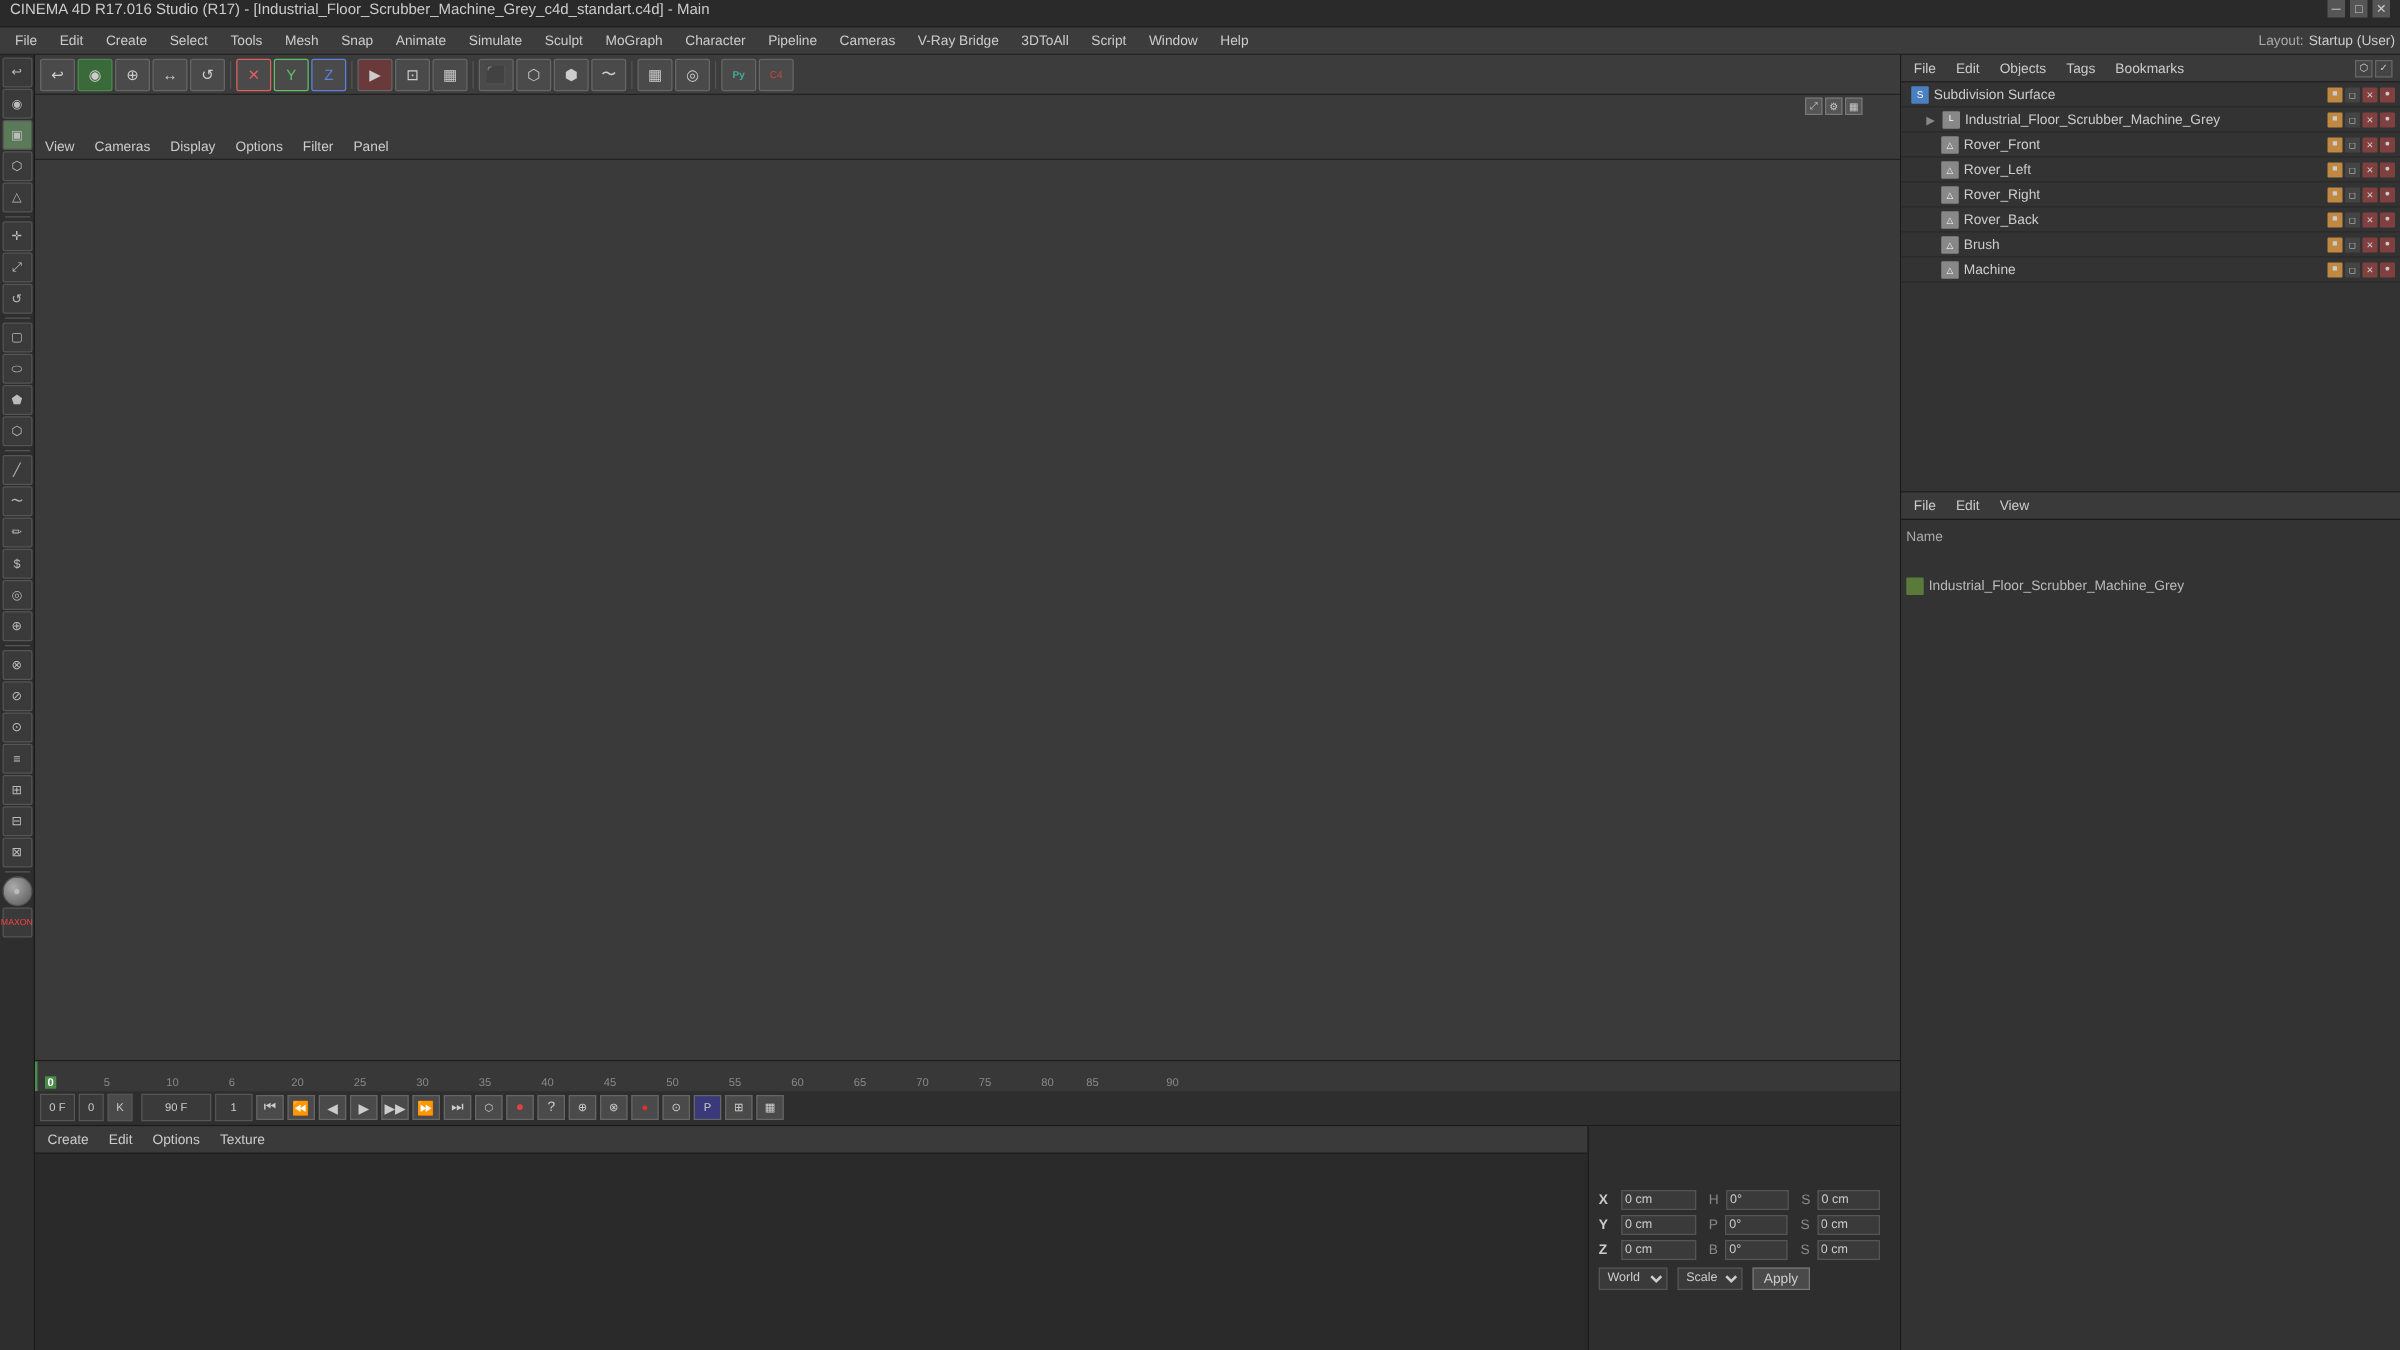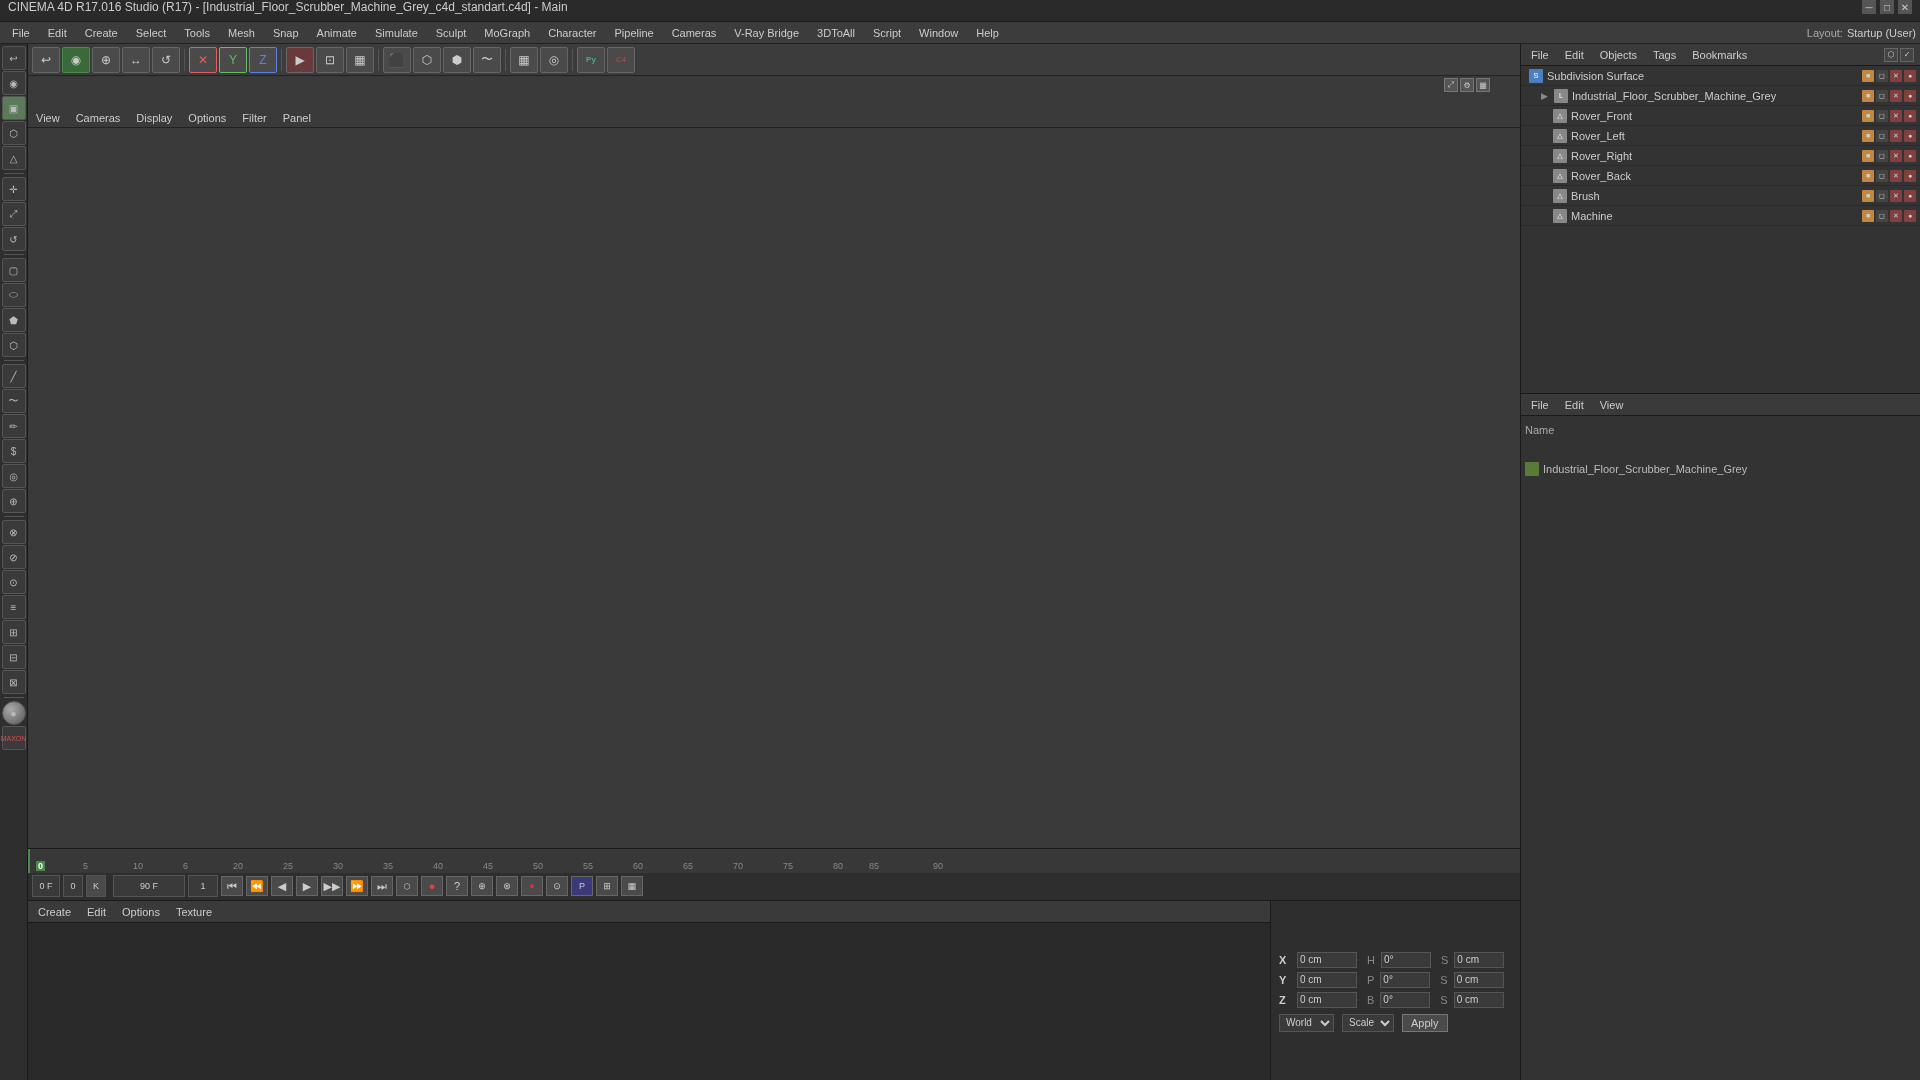--- a/index.html
+++ b/index.html
@@ -704,21 +704,21 @@
               <span style="position:absolute; left:841px; bottom:2px; font-size:9px; color:#888;">85</span>
               <span style="position:absolute; left:905px; bottom:2px; font-size:9px; color:#888;">90</span>
             </div>
           </div>
           <div class="tl-bottom">
 
             <div class="tl-num-display" style="font-size:9px;">0 F</div>
             <div class="tl-num-display" style="width:20px; font-size:9px;">0</div>
             <div class="tl-num-display" style="width:20px; font-size:9px; background:#4a4a4a;">K</div>
 
-            <div class="tl-num-display" style="width:72px; font-size:9px; margin-left:4px;">90 F</div>
+            <div class="tl-num-display" style="width:56px; font-size:9px; margin-left:4px;">90 F</div>
             <div class="tl-num-display" style="width:30px; font-size:9px;">1</div>
 
             <div class="pb-btn">⏮</div>
             <div class="pb-btn">⏪</div>
             <div class="pb-btn">◀</div>
             <div class="pb-btn">▶</div>
             <div class="pb-btn">▶▶</div>
             <div class="pb-btn">⏩</div>
             <div class="pb-btn">⏭</div>
 

